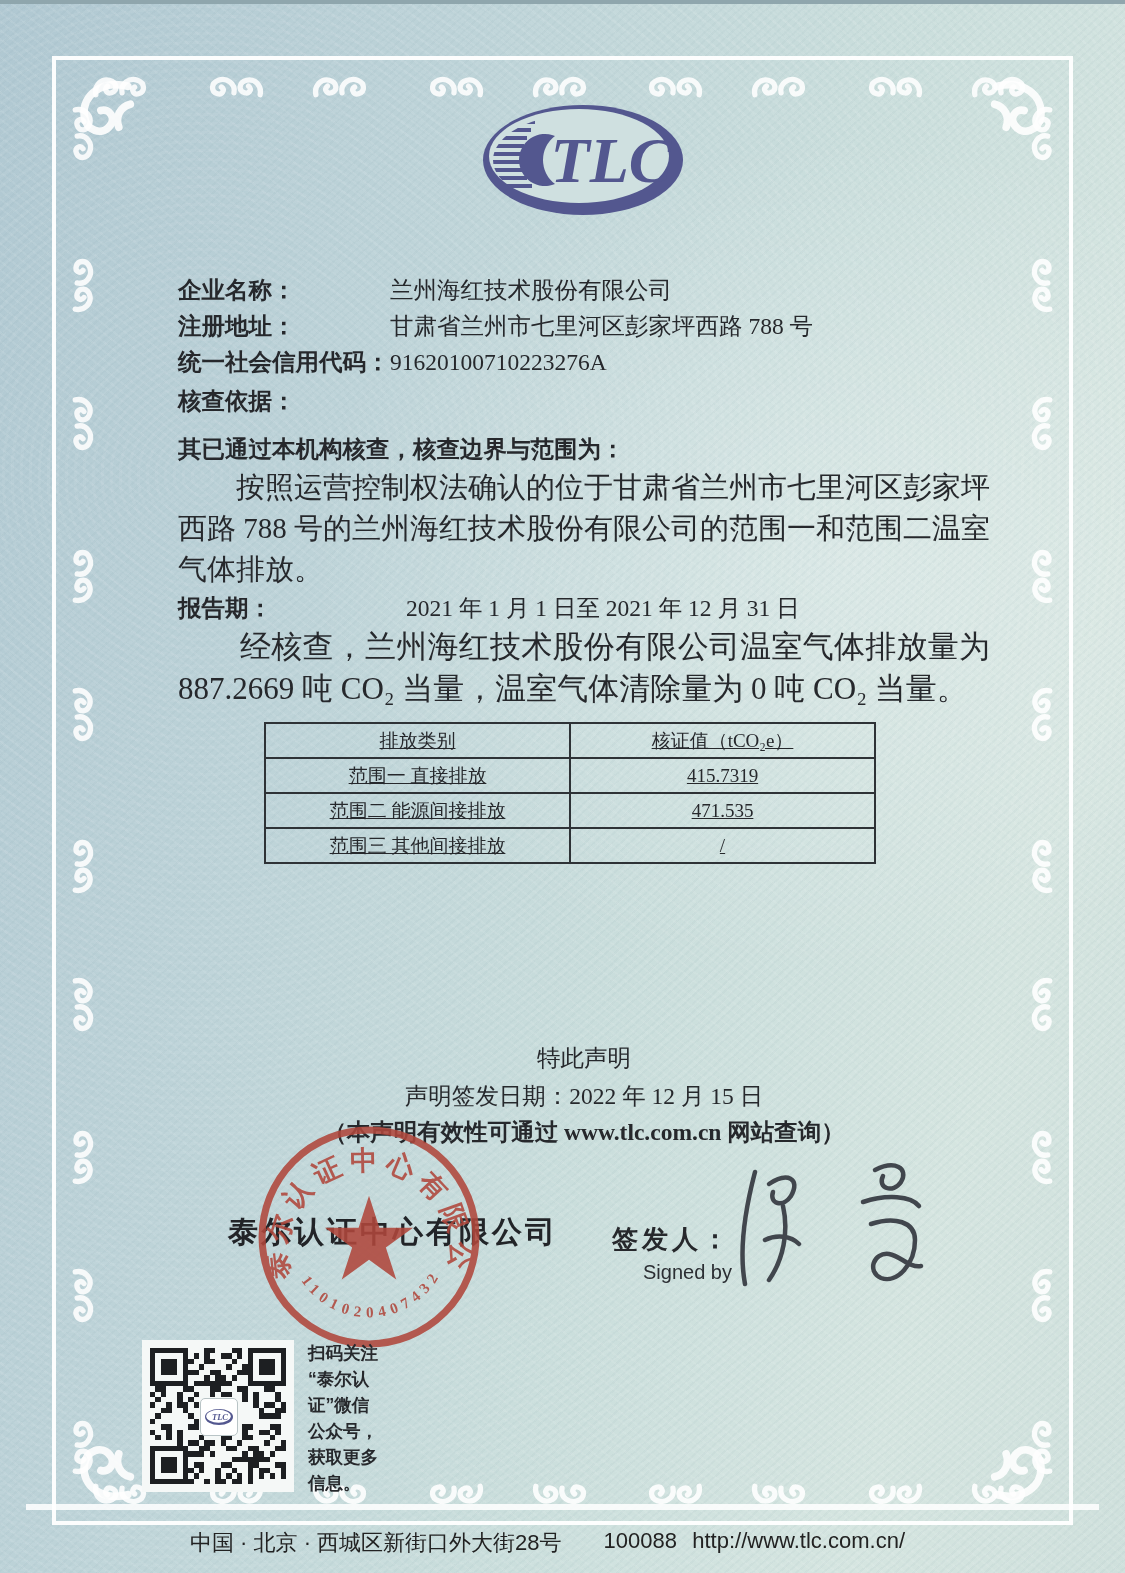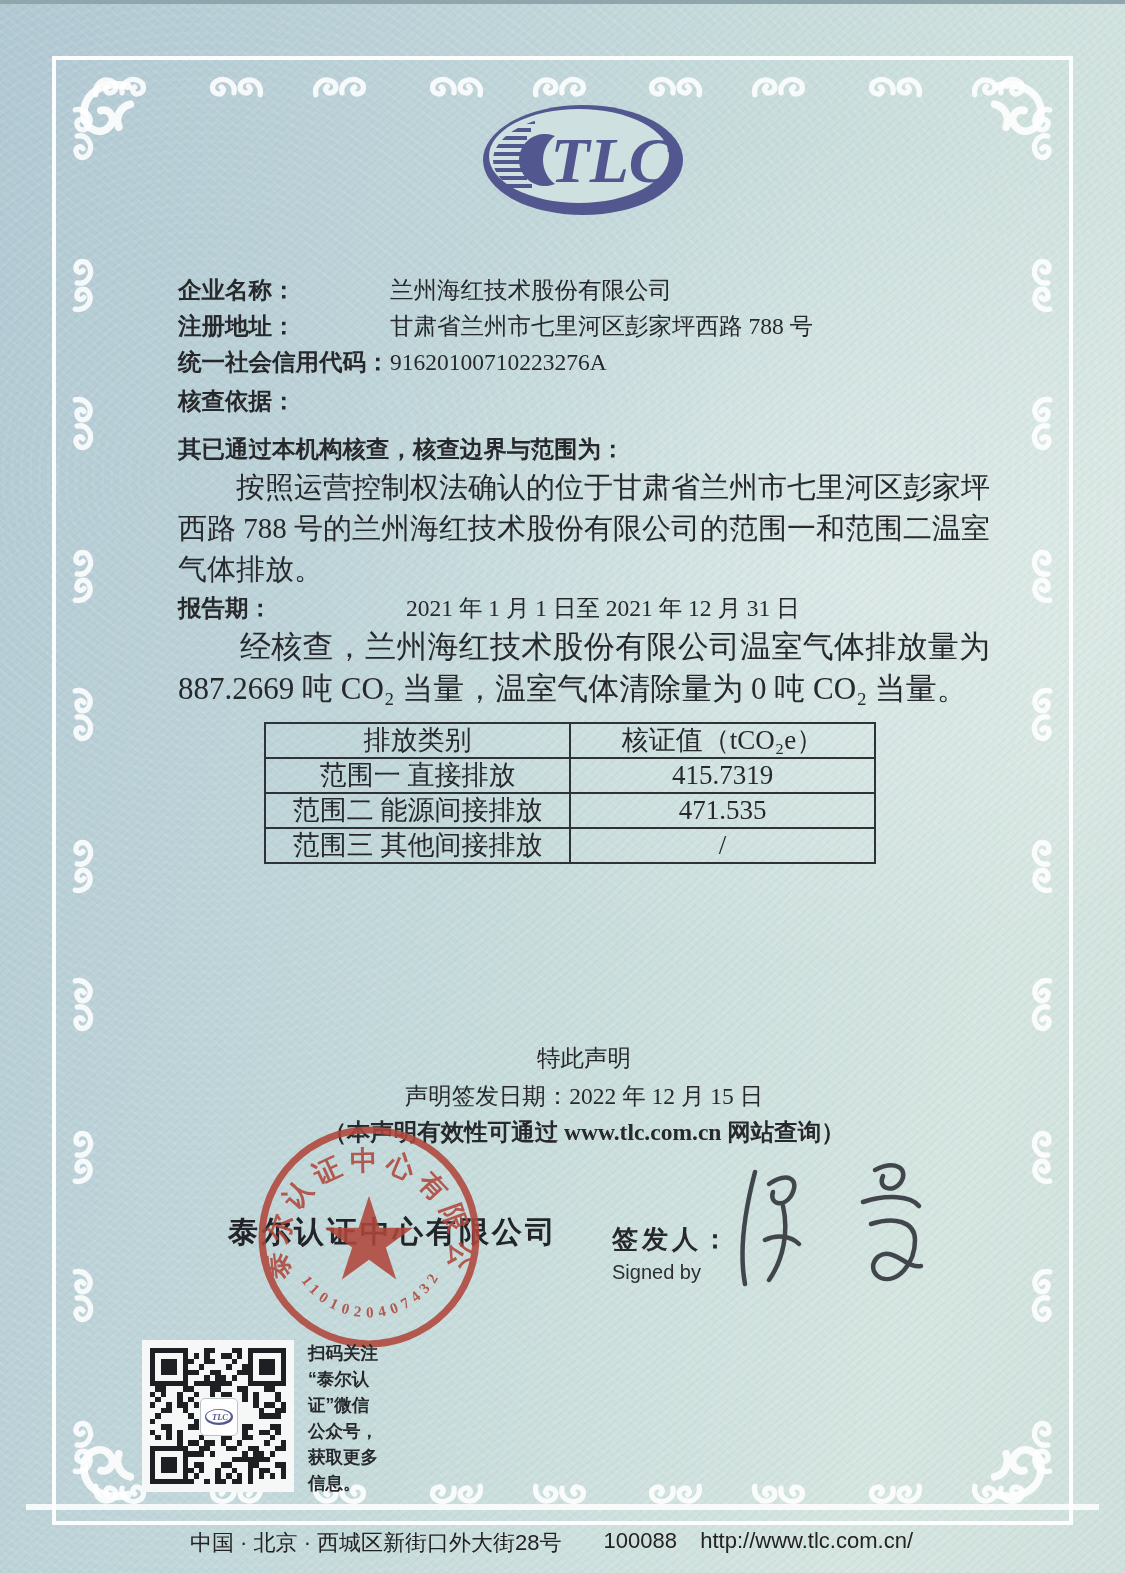--- a/index.html
+++ b/index.html
@@ -47,51 +47,51 @@
   .flabel{width:212px;flex:none;font-weight:700;line-height:36px;}
   .fvalue{flex:1;line-height:36px;}
   .frow.multi .flabel{line-height:43px;}
   .frow.multi .fvalue{line-height:43px;text-align:justify;}
   .scope-heading{margin-top:8px;font-weight:700;font-size:23.5px;line-height:36px;}
   .scope-para{font-size:29px;line-height:41px;text-indent:2em;text-align:justify;}
   .report-row{font-size:23.5px;}
   .report-row .fvalue{padding-left:16px;}
   .result-para{font-size:31px;line-height:42px;text-indent:2em;text-align:justify;}
   table.emissions{margin:12px 0 0 86px;width:612px;border-collapse:collapse;
-    font-size:27px;}
+    font-size:19px;text-decoration:underline;}
   table.emissions th,table.emissions td{border:2px solid #2e3236;text-align:center;
     font-weight:400;padding:2px 8px;line-height:29px;}
   
   .declaration{position:absolute;left:178px;width:812px;top:1036px;text-align:center;font-size:23.5px;}
   .declaration .d1{line-height:36px;}
   .declaration .d2{line-height:36px;margin-top:2px;}
   .declaration .d3{line-height:36px;font-weight:700;}
   
   .company-block{position:absolute;left:228px;top:1208px;}
   .company-cn{font-size:30px;font-weight:700;letter-spacing:3px;color:#222428;}
   .company-en{font-family:"Liberation Sans",sans-serif;font-size:21.5px;color:#2b2e33;margin-top:3px;}
-  .signer-block{position:absolute;left:612px;top:1218px;}
+  .signer-block{position:absolute;left:612px;top:1218px;text-align:right;}
   .signer-cn{font-size:26px;letter-spacing:4px;font-weight:600;}
   .signer-en{font-family:"Liberation Sans",sans-serif;font-size:20px;margin-top:4px;color:#2b2e33;}
   .signature{position:absolute;left:725px;top:1140px;width:240px;height:185px;}
   .seal{position:absolute;left:252px;top:1116px;width:234px;height:234px;opacity:.88;}
   
   .qr-block{position:absolute;left:142px;top:1336px;display:flex;}
   .qr-pad{width:152px;height:152px;background:#f5f8f7;padding:0;box-sizing:border-box;
     display:flex;align-items:center;justify-content:center;position:relative;}
   .qr-grid{width:136px;height:136px;display:grid;grid-template-columns:repeat(25,1fr);grid-template-rows:repeat(25,1fr);}
   .qr-grid .m{background:#1d1f22;}
   .qr-logo{position:absolute;left:58px;top:58px;width:36px;height:36px;background:#fff;
     border:1px solid #b9c4c6;border-radius:5px;display:flex;align-items:center;justify-content:center;}
   .qr-logo svg{width:30px;height:18px;}
   .qr-caption{margin-left:14px;width:108px;font-family:"Liberation Sans",sans-serif;
     font-size:17.5px;line-height:26px;font-weight:700;color:#26282c;white-space:pre-line;}
   
   .footer-line{position:absolute;left:26px;right:26px;top:1500px;height:6px;background:rgba(255,255,255,.85);}
-  .footer{position:absolute;left:0;right:0;top:1524px;display:flex;
+  .footer{position:absolute;left:0;right:8px;top:1524px;display:flex;
     font-family:"Liberation Sans",sans-serif;font-size:22px;color:#222;}
   .footer .addr{margin-left:190px;}
   .footer .post{margin-left:42px;}
   .footer .site{margin-left:auto;margin-right:212px;}
   .hidden-defs{position:absolute;width:0;height:0;overflow:hidden;}
 </style>
 </head>
 <body>
 
 <svg class="hidden-defs" aria-hidden="true">

